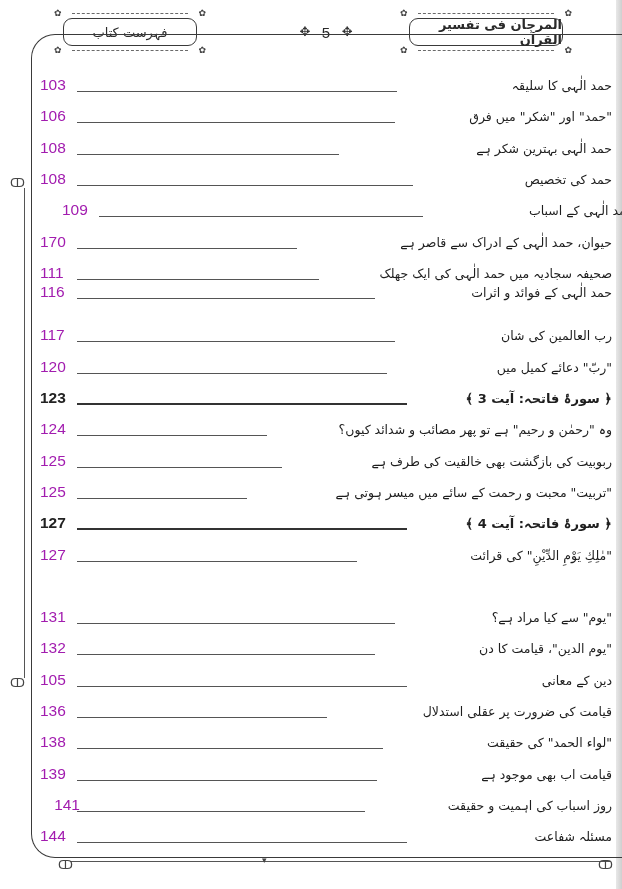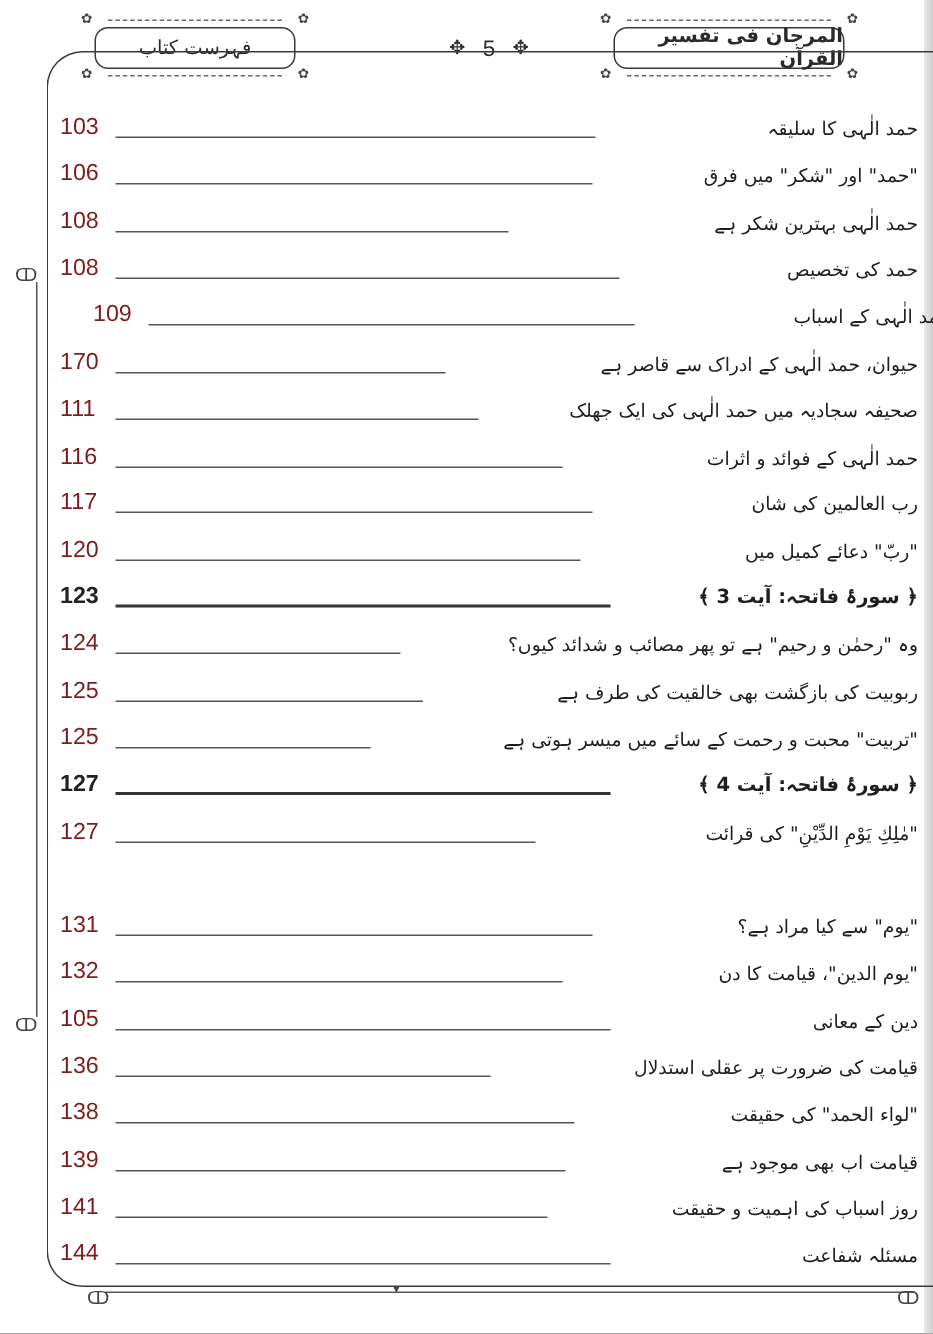--- a/index.html
+++ b/index.html
@@ -62,21 +62,21 @@
   }
   .bottom-orn { position: absolute; top: 858px; font-size: 12px; color: #444; }
 
   
   .toc { position: absolute; left: 0; top: 0; width: 622px; height: 889px; }
   .toc-row {
     position: absolute; left: 40px; width: 576px; height: 26px;
   }
   .toc-page {
     position: absolute; left: 0; bottom: 2px; width: 40px;
-    font-family: "Liberation Sans", sans-serif; font-size: 15.5px; color: #7f1d1d;
+    font-family: "Liberation Sans", sans-serif; font-size: 15.5px; color: #a21caf;
   }
   .toc-row.section .toc-page { font-weight: bold; color: #222; }
   .toc-leader {
     position: absolute; left: 37px; bottom: 4px; height: 0;
     border-top: 1.3px solid #555;
   }
   .toc-row.section .toc-leader { border-top-width: 2px; border-color: #333; }
   .toc-title {
     position: absolute; right: 4px; bottom: 3px;
     direction: rtl; white-space: nowrap;
@@ -149,21 +149,21 @@
     <div class="toc-row" style="top: 226.5px;">
       <span class="toc-page">170</span>
       <span class="toc-leader" style="width: 220px;"></span>
       <span class="toc-title">حیوان، حمد الٰہی کے ادراک سے قاصر ہے</span>
     </div>
     <div class="toc-row" style="top: 257.8px;">
       <span class="toc-page">111</span>
       <span class="toc-leader" style="width: 242px;"></span>
       <span class="toc-title">صحیفہ سجادیہ میں حمد الٰہی کی ایک جھلک</span>
     </div>
-    <div class="toc-row" style="top: 290px;">
+    <div class="toc-row" style="top: 277px;">
       <span class="toc-page">116</span>
       <span class="toc-leader" style="width: 298px;"></span>
       <span class="toc-title">حمد الٰہی کے فوائد و اثرات</span>
     </div>
     <div class="toc-row" style="top: 320.4px;">
       <span class="toc-page">117</span>
       <span class="toc-leader" style="width: 318px;"></span>
       <span class="toc-title">رب العالمین کی شان</span>
     </div>
     <div class="toc-row" style="top: 351.7px;">
@@ -224,21 +224,21 @@
     <div class="toc-row" style="top: 727.3px;">
       <span class="toc-page">138</span>
       <span class="toc-leader" style="width: 306px;"></span>
       <span class="toc-title">"لواء الحمد" کی حقیقت</span>
     </div>
     <div class="toc-row" style="top: 758.6px;">
       <span class="toc-page">139</span>
       <span class="toc-leader" style="width: 300px;"></span>
       <span class="toc-title">قیامت اب بھی موجود ہے</span>
     </div>
-    <div class="toc-row" style="top: 789.9px;">
+    <div class="toc-row" style="top: 789.9px; text-align: right;">
       <span class="toc-page">141</span>
       <span class="toc-leader" style="width: 288px;"></span>
       <span class="toc-title">روز اسباب کی اہمیت و حقیقت</span>
     </div>
     <div class="toc-row" style="top: 821.2px;">
       <span class="toc-page">144</span>
       <span class="toc-leader" style="width: 330px;"></span>
       <span class="toc-title">مسئلہ شفاعت</span>
     </div>
   </div>

